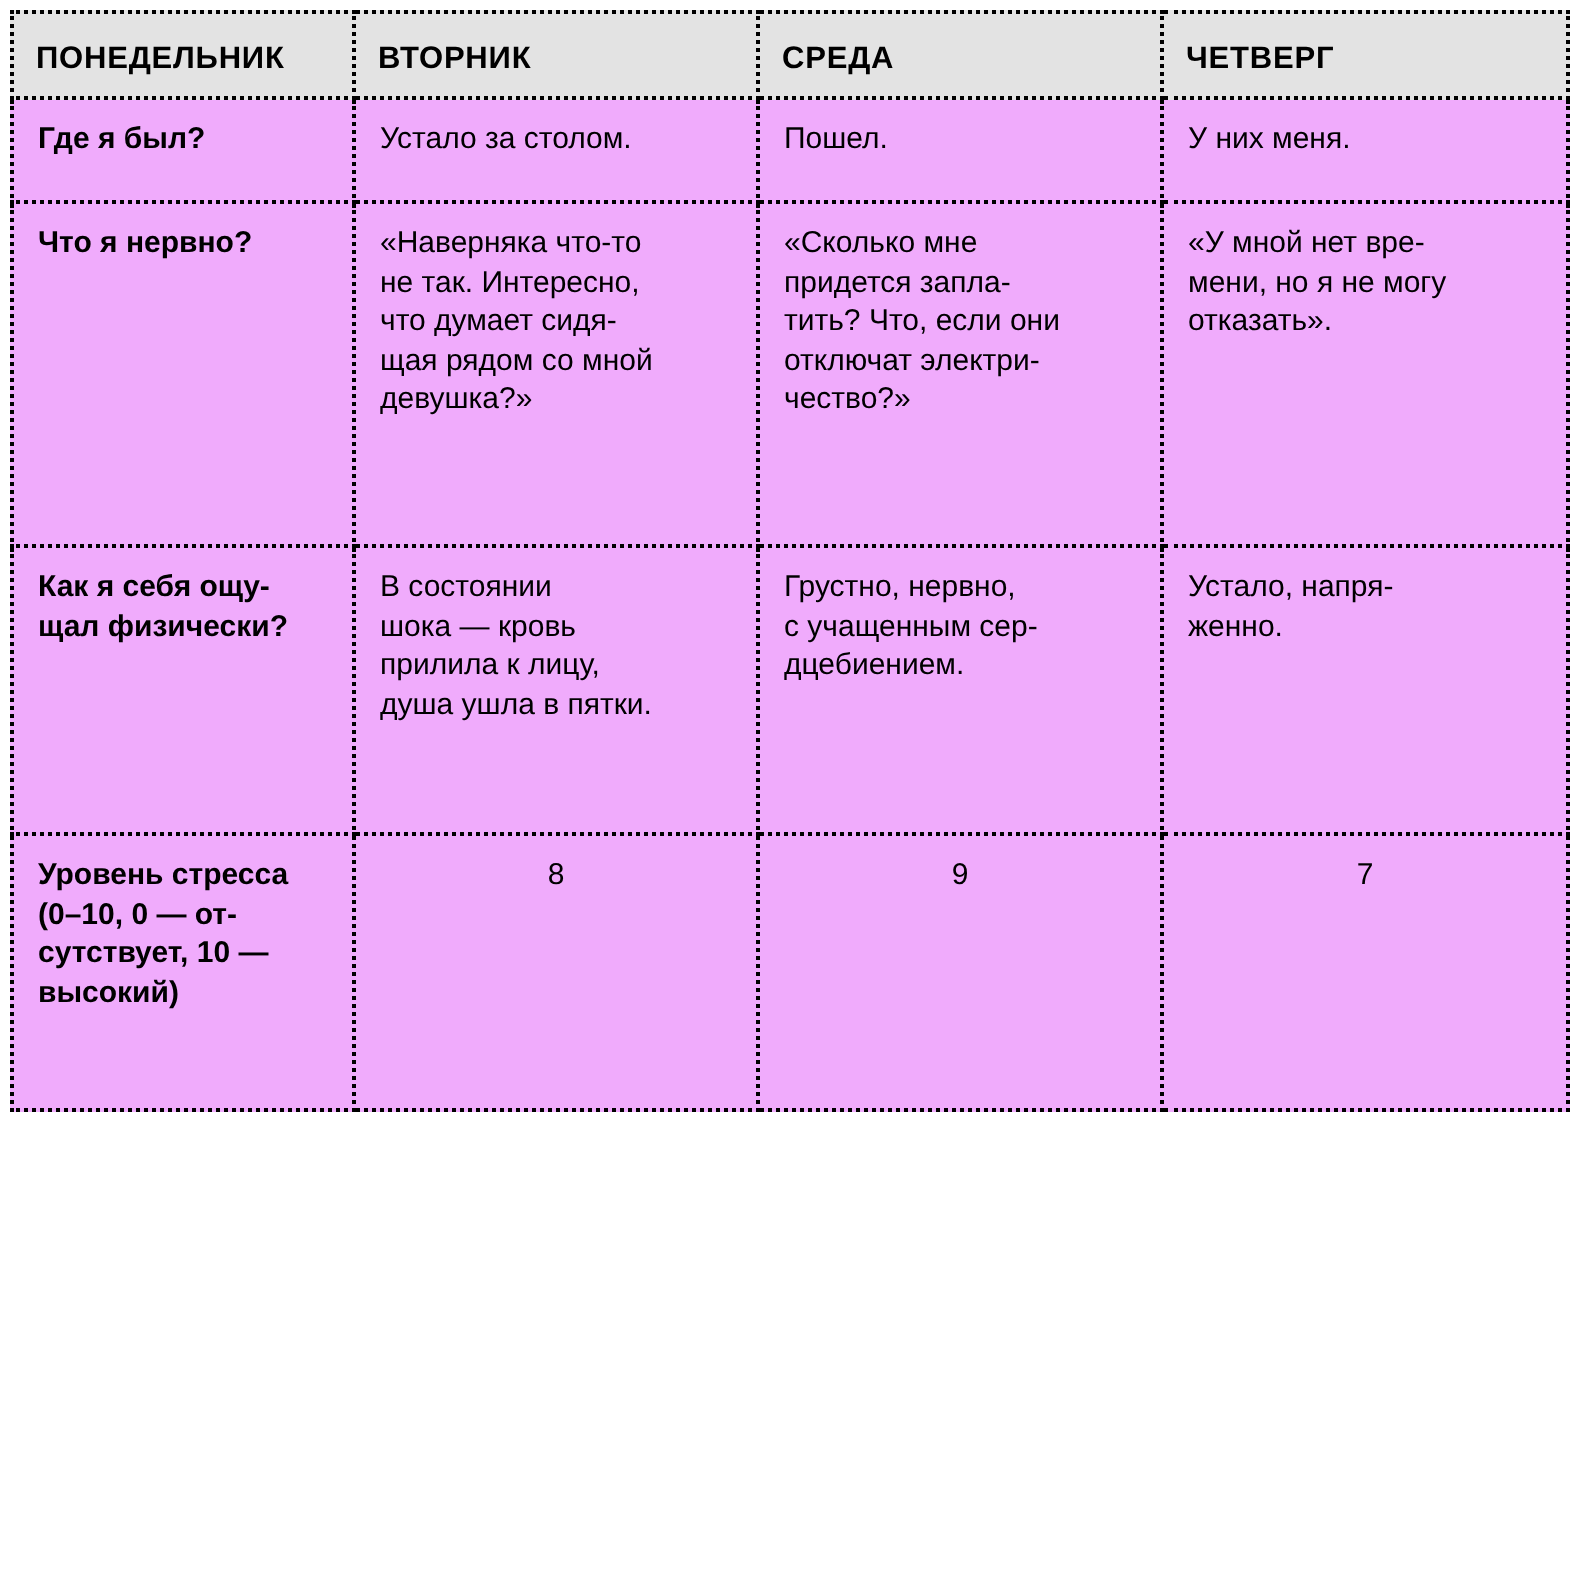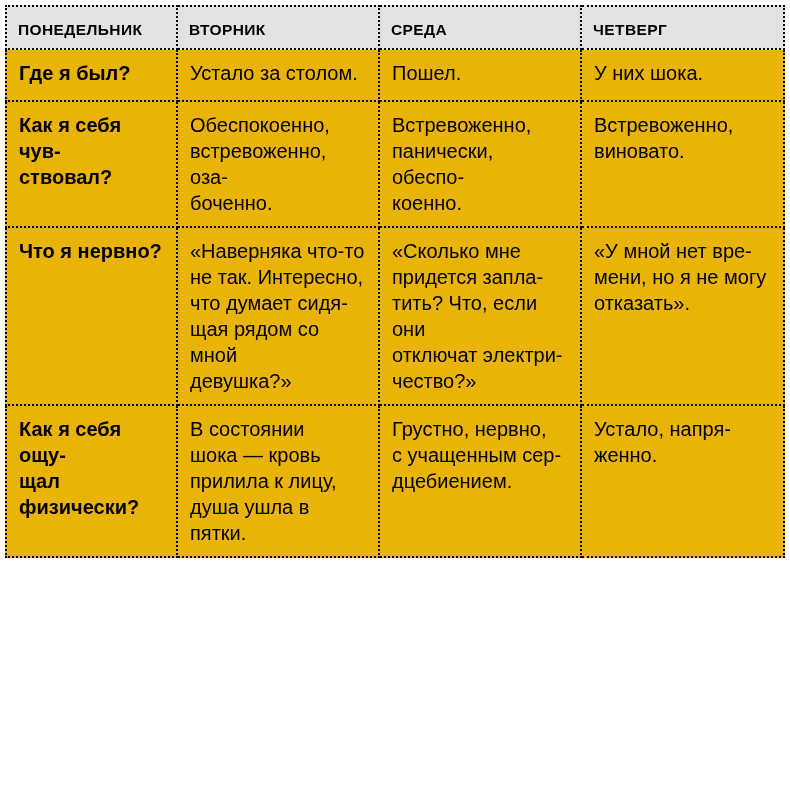--- a/index.html
+++ b/index.html
@@ -30,22 +30,22 @@
     table-layout: fixed;
   }
 
   table.grid td {
     vertical-align: top;
     padding: 10px 12px 10px 12px;
     box-sizing: border-box;
     border-right: 2px dotted #000000;
     border-bottom: 2px dotted #000000;
     line-height: 1.30;
-    font-size: 20px;
-    background: #eab308;
+    font-size: 15px;
+    background: #f0abfc;
     word-wrap: break-word;
   }
 
   
   table.grid tr td:first-child {
     border-left: 2px dotted #000000;
   }
   table.grid tr.row-head td {
     border-top: 2px dotted #000000;
   }
@@ -123,44 +123,24 @@
         <td class="label-cell">
             <span class="cell-text">Где я был?</span>
           </td>
         <td>
             <span class="cell-text">Устало за столом.</span>
           </td>
         <td>
             <span class="cell-text">Пошел.</span>
           </td>
         <td>
-            <span class="cell-text">У них шока.</span>
-          </td>
-      </tr>
-
-      <tr class="r2">
-        <td class="label-cell">
-            <span class="cell-text">Как я себя чув-
-ствовал?</span>
-          </td>
-        <td>
-            <span class="cell-text">Обеспокоенно,
-встревоженно, оза-
-боченно.</span>
-          </td>
-        <td>
-            <span class="cell-text">Встревоженно,
-панически, обеспо-
-коенно.</span>
-          </td>
-        <td>
-            <span class="cell-text">Встревоженно,
-виновато.</span>
-          </td>
-      </tr>
+            <span class="cell-text">У них меня.</span>
+          </td>
+      </tr>
+
 
       <tr class="r3">
         <td class="label-cell">
             <span class="cell-text">Что я нервно?</span>
           </td>
         <td>
             <span class="cell-text">«Наверняка что-то
 не так. Интересно,
 что думает сидя-
 щая рядом со мной
@@ -196,15 +176,32 @@
             <span class="cell-text">Грустно, нервно,
 с учащенным сер-
 дцебиением.</span>
           </td>
         <td>
             <span class="cell-text">Устало, напря-
 женно.</span>
           </td>
       </tr>
 
+      <tr class="r6">
+        <td class="label-cell">
+            <span class="cell-text">Уровень стресса
+(0–10, 0 — от-
+сутствует, 10 —
+высокий)</span>
+          </td>
+        <td class="score-cell">
+            <span class="cell-text">8</span>
+          </td>
+        <td class="score-cell">
+            <span class="cell-text">9</span>
+          </td>
+        <td class="score-cell">
+            <span class="cell-text">7</span>
+          </td>
+      </tr>
     </tbody>
   </table>
 </div>
 
 </body></html>

